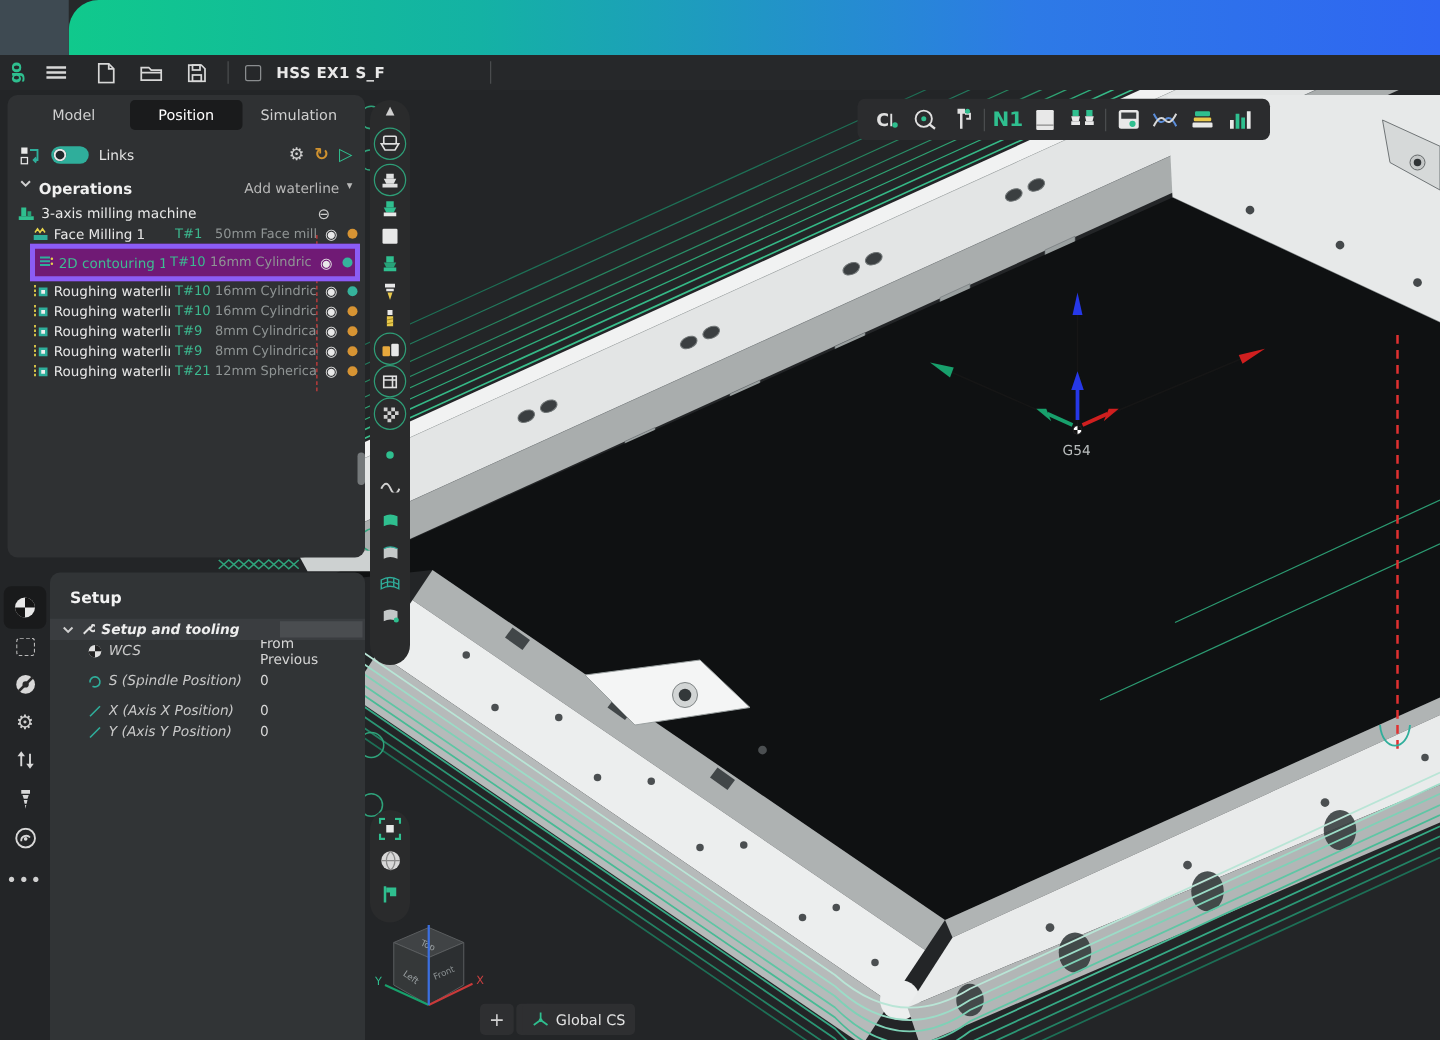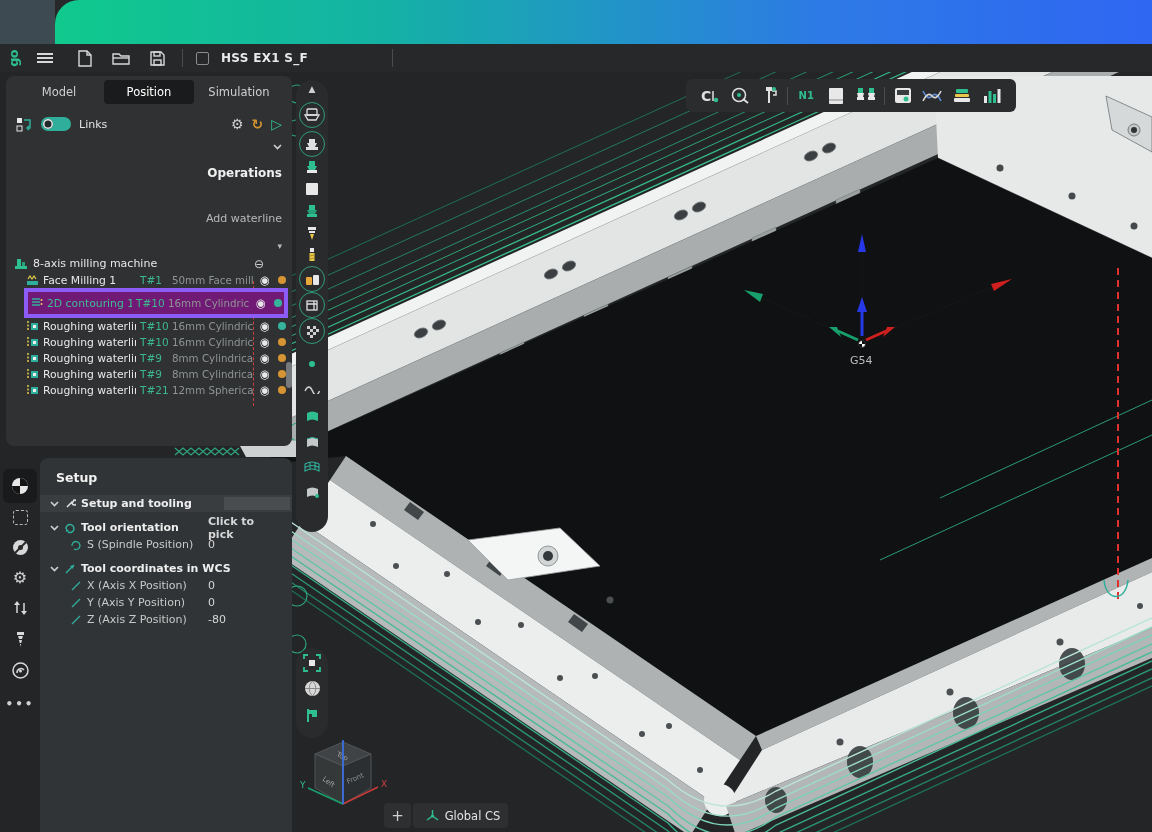--- a/index.html
+++ b/index.html
@@ -27,21 +27,21 @@
   #tree-panel { position:absolute; left:6px; top:76px; width:286px; height:370px;
     background:#2f3133; border-radius:8px; z-index:20; font-size:11px; }
   #tabs { display:flex; align-items:center; height:32px; padding:0 8px; }
   .tab { flex:1; text-align:center; color:#cfcfcf; font-size:11.5px; padding:5px 0; border-radius:4px; }
   .tab.active { background:#1a1b1c; color:#ffffff; }
   #links-row { display:flex; align-items:center; height:32px; padding:0 10px; gap:8px; }
   .toggle { width:30px; height:14px; border-radius:8px; background:#2fae9b; position:relative; }
   .toggle .knob { position:absolute; left:2px; top:2px; width:10px; height:10px; border-radius:50%; background:#20282a; box-shadow:0 0 0 1.5px #e8e8e8 inset; }
   #links-row .spacer { flex:1; }
   .mini-btn { font-size:14px; line-height:1; }
-  #ops-header { display:flex; align-items:flex-end; padding:4px 10px 2px 10px; gap:16px;flex-direction:column; }
+  #ops-header { display:flex; align-items:flex-start; padding:4px 10px 2px 10px; gap:6px; }
   #ops-header .title { font-weight:bold; font-size:12px; color:#f0f0f0; }
   #ops-header .spacer { flex:1; }
   #add-op { color:#b9b9b9; font-size:11px; }
   .chev { stroke:#cfcfcf; stroke-width:1.6; fill:none; }
   #tree { position:relative; padding:2px 4px 0 8px; }
   #red-dash { position:absolute; left:247px; top:28px; height:125px; border-left:1.6px dashed #d23c3c; z-index:0; }
   .machine-row { display:flex; align-items:center; gap:5px; height:17px; position:relative; z-index:1; }
   .machine-row .lbl { color:#e8e8e8; flex:1; }
   .machine-row .collapse { color:#cfcfcf; font-size:12px; margin-right:24px; }
   .op-row { display:flex; align-items:center; gap:4px; height:16px; margin-left:10px; position:relative; z-index:1; padding:0 2px; }
@@ -54,21 +54,21 @@
   .op-row.selected .name { color:#3fbd92; }
 
   
   #setup-panel { position:absolute; left:40px; top:458px; width:252px; height:374px;
     background:#313436; border-radius:8px 8px 0 0; z-index:20; font-size:11px; }
   #setup-panel h2 { font-size:12.5px; color:#f2f2f2; padding:12px 0 10px 16px; font-weight:bold; }
   .s-row { display:flex; align-items:center; height:17px; padding:0 10px 0 10px; gap:5px; color:#c9c9c9; }
   .s-row.section { font-weight:bold; color:#eeeeee; }
   .s-row.hl { background:#3a3d40; position:relative; }
   .s-row.hl .valcell { position:absolute; right:2px; top:2px; bottom:2px; width:66px; background:#4a4d50; }
-  .s-row .lbl { flex:1; white-space:nowrap; overflow:hidden; }
+  .s-row .lbl { flex:1; white-space:nowrap; overflow:hidden;font-style:italic; }
   .s-row .val { width:74px; color:#d6d6d6; }
   .s-row.child { padding-left:30px; }
   .s-gap { height:7px; }
 
   
   #left-strip { position:absolute; left:0; top:455px; width:40px; height:377px; z-index:20; }
   .strip-item { position:absolute; left:0; width:40px; display:flex; justify-content:center; }
   #strip-sel { position:absolute; left:3px; top:14px; width:34px; height:34px; background:#191a1b; border-radius:6px;
     display:flex; align-items:center; justify-content:center; }
   .dashed-sq { width:15px; height:15px; border:1.5px dashed #b9b9b9; border-radius:3px; }
@@ -80,21 +80,21 @@
   .vt-item { position:absolute; left:0; width:32px; display:flex; justify-content:center; align-items:center; }
   .ring { width:26px; height:26px; border:1.5px solid #2e9e77; border-radius:50%; display:flex; align-items:center; justify-content:center; }
   .wsq { width:12px; height:12px; background:#e8e8e8; border-radius:1px; }
   .gdot { width:6px; height:6px; border-radius:50%; background:#2fbf8f; }
 
   
   #rt { position:absolute; left:686px; top:79px; width:330px; height:33px; background:#2b2c2e; border-radius:6px;
     display:flex; align-items:center; justify-content:space-evenly; z-index:10; padding:0 6px; }
   .rt-item { display:flex; align-items:center; justify-content:center; width:24px; height:24px; }
   .rt-div { width:1px; height:18px; background:#4a4c4e; }
-  #nc-label { color:#2fbf8f; font-weight:bold; font-size:10px; }
+  #nc-label { color:#2fbf8f; font-weight:bold; font-size:16px; }
 
   
   .bbtn { position:absolute; height:25px; background:#2e2f31; border-radius:4px; display:flex;
     align-items:center; justify-content:center; color:#d0d0d0; z-index:10; }
   #btn-plus { left:384px; top:803px; width:27px; font-size:15px; }
   #btn-chev { left:413px; top:803px; width:27px; }
   #btn-gcs { left:418px; top:803px; width:90px; gap:6px; font-size:11.5px; color:#e3e3e3; }
 
   #divider-handle { position:absolute; left:286px; top:362px; width:6px; height:26px; background:#75797b; border-radius:3px; z-index:21; }
   #viewcube { position:absolute; left:298px; top:732px; z-index:10; }
@@ -328,21 +328,21 @@
     <span style="color:#b9b9b9; font-size:9px">▾</span>
   </div>
   <div id="tree">
     <div id="red-dash"></div>
     <div class="machine-row">
       <svg width="14" height="12">
           <rect x="1" y="8" width="12" height="3" fill="#2fbf8f"></rect>
           <rect x="3" y="1" width="4" height="7" fill="#2fbf8f"></rect>
           <rect x="8" y="4" width="3" height="4" fill="#27a278"></rect>
         </svg>
-      <span class="lbl">8-axis milling machine</span>
+      <span class="lbl">3-axis milling machine</span>
       <span class="collapse">⊖</span>
     </div>
 
     <div class="op-row">
       <svg width="13" height="12">
           <rect x="1" y="7" width="11" height="4" fill="#2fae9b"></rect>
           <polyline points="2,5 4,2 6,5 8,2 10,5" fill="none" stroke="#e8d44c" stroke-width="1.2"></polyline>
         </svg>
       <span class="name">Face Milling 1</span>
         <span class="tno">T#1</span>
@@ -431,72 +431,52 @@
   <div class="s-row section hl">
     <svg class="chev" width="9" height="6">
         <polyline points="1,1 4.5,4.5 8,1"></polyline>
       </svg>
     <svg width="12" height="12">
         <path d="M3,9 L8,4 M8,4 a2.5,2.5 0 1 0 2,-2 l-1,2 z" stroke="#e0e0e0" stroke-width="1.6" fill="none"></path>
       </svg>
     <span class="lbl">Setup and tooling</span>
     <div class="valcell"></div>
   </div>
+  <div class="s-row child">
+    <svg width="12" height="12">
+        <circle cx="6" cy="6" r="5" fill="#e0e0e0"></circle>
+        <path d="M6,6 L6,1 A5,5 0 0 1 11,6 Z M6,6 L6,11 A5,5 0 0 1 1,6 Z" fill="#222"></path>
+      </svg>
+    <span class="lbl">WCS</span>
+    <span class="val">From Previous</span>
+  </div>
   <div class="s-gap"></div>
 
-  <div class="s-row section">
-    <svg class="chev" width="9" height="6">
-        <polyline points="1,1 4.5,4.5 8,1"></polyline>
-      </svg>
-    <svg width="12" height="12">
-        <path d="M2,7 a4,4 0 1 1 2,3" fill="none" stroke="#2fae9b" stroke-width="1.5"></path>
-        <polygon points="2,10 2,6 5,9" fill="#2fae9b"></polygon>
-      </svg>
-    <span class="lbl">Tool orientation</span>
-    <span class="val">Click to pick</span>
-  </div>
   <div class="s-row child">
     <svg width="12" height="12">
         <path d="M2,7 a4,4 0 1 1 2,3" fill="none" stroke="#2fae9b" stroke-width="1.3"></path>
       </svg>
     <span class="lbl">S (Spindle Position)</span>
     <span class="val">0</span>
   </div>
   <div class="s-gap"></div>
 
-  <div class="s-row section">
-    <svg class="chev" width="9" height="6">
-        <polyline points="1,1 4.5,4.5 8,1"></polyline>
-      </svg>
-    <svg width="12" height="12">
-        <line x1="2" y1="10" x2="10" y2="2" stroke="#2fae9b" stroke-width="1.5"></line>
-        <polygon points="10,2 6,3 9,6" fill="#2fae9b"></polygon>
-      </svg>
-    <span class="lbl">Tool coordinates in WCS</span>
-  </div>
   <div class="s-row child">
     <svg width="12" height="12">
         <line x1="2" y1="10" x2="10" y2="2" stroke="#2fae9b" stroke-width="1.3"></line>
       </svg>
     <span class="lbl">X (Axis X Position)</span>
     <span class="val">0</span>
   </div>
   <div class="s-row child">
     <svg width="12" height="12">
         <line x1="2" y1="10" x2="10" y2="2" stroke="#2fae9b" stroke-width="1.3"></line>
       </svg>
     <span class="lbl">Y (Axis Y Position)</span>
     <span class="val">0</span>
-  </div>
-  <div class="s-row child">
-    <svg width="12" height="12">
-        <line x1="2" y1="10" x2="10" y2="2" stroke="#2fae9b" stroke-width="1.3"></line>
-      </svg>
-    <span class="lbl">Z (Axis Z Position)</span>
-    <span class="val">-80</span>
   </div>
 </div>
 
 <div id="left-strip">
   <div id="strip-sel">
     <svg width="18" height="18">
         <circle cx="9" cy="9" r="8" fill="#e8e8e8"></circle>
         <path d="M9,9 L9,1 A8,8 0 0 1 17,9 Z M9,9 L9,17 A8,8 0 0 1 1,9 Z" fill="#151515"></path>
       </svg>
   </div>

